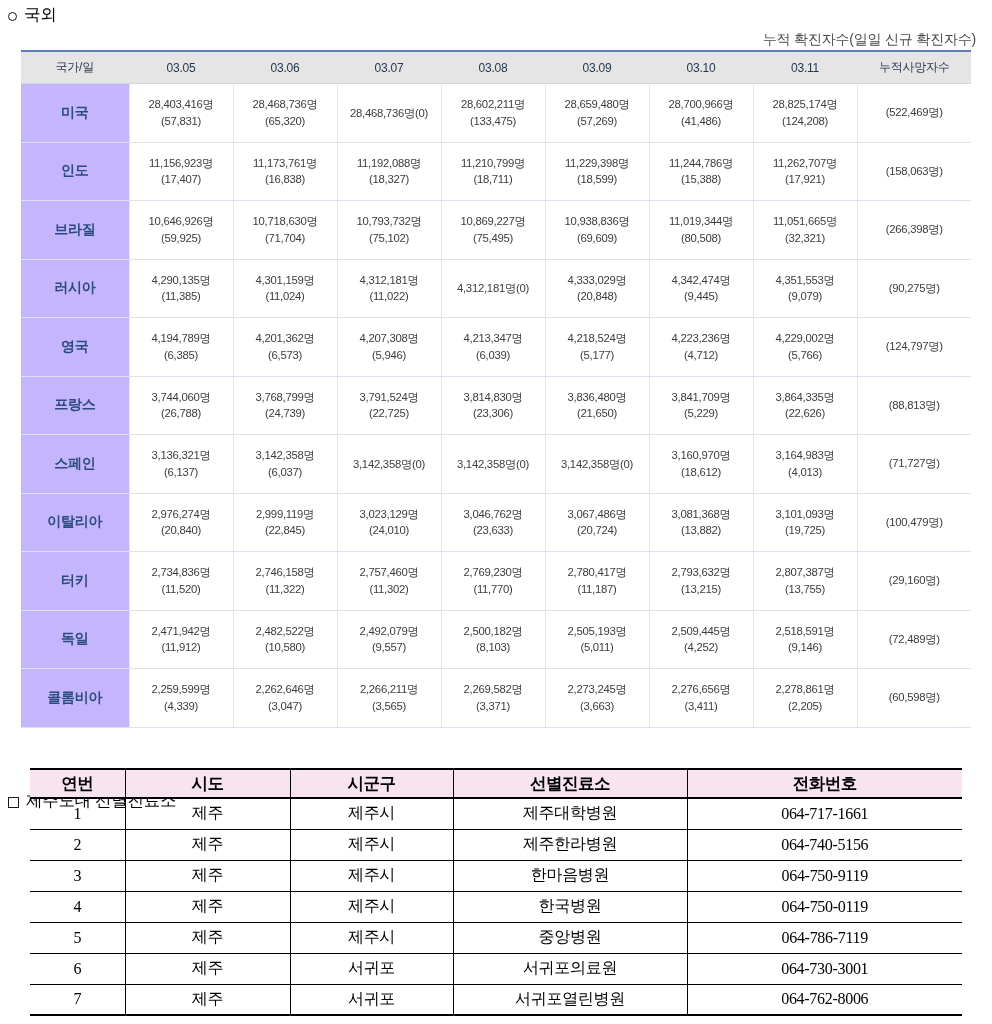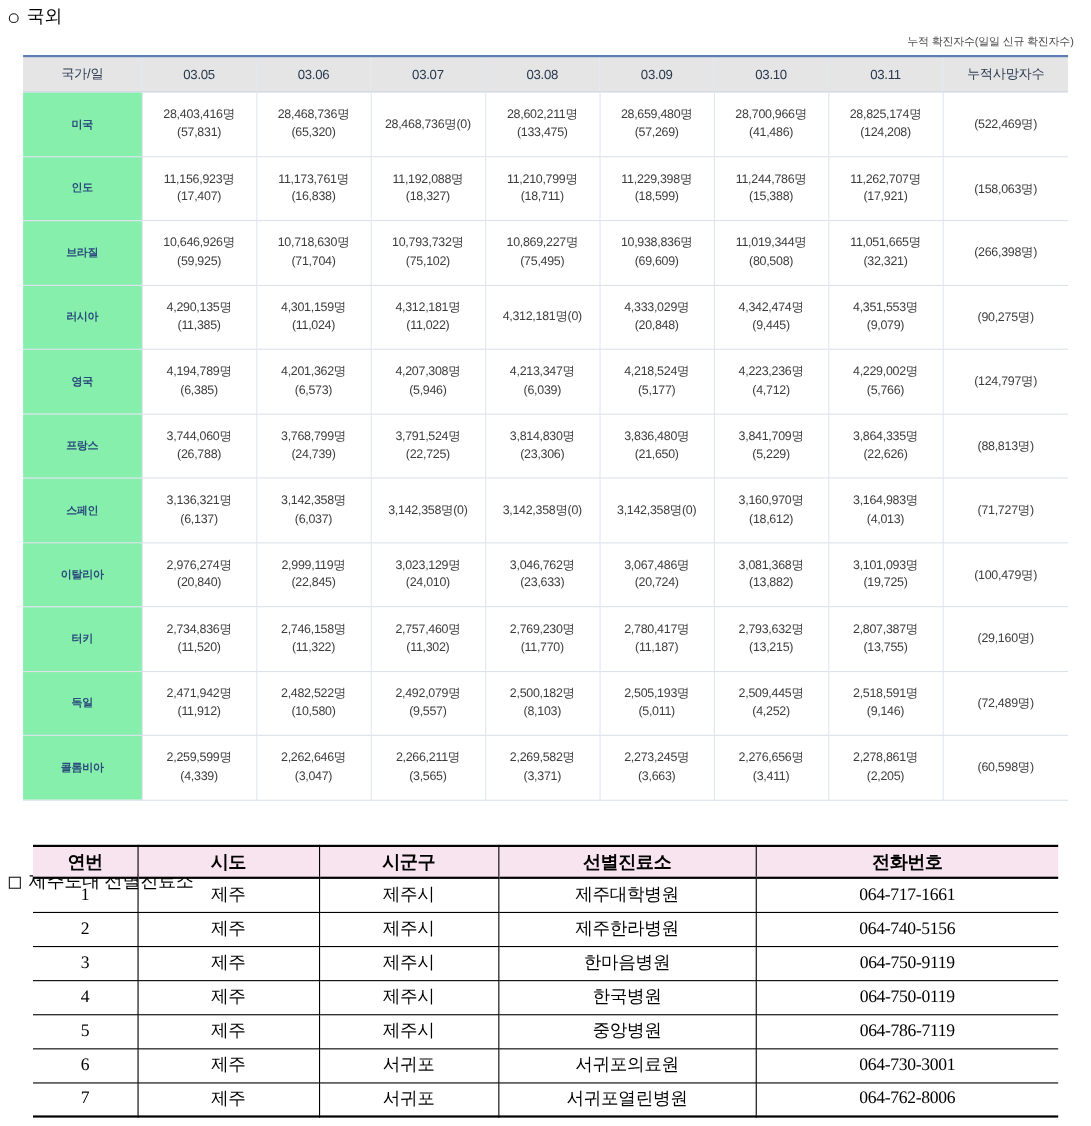--- a/index.html
+++ b/index.html
@@ -47,21 +47,21 @@
     border: 1.6px solid #1a1a1a;
     box-sizing: border-box;
     position: relative;
     top: 1px;
   }
 
   #overseas-caption {
     position: absolute;
     right: 16px;
     top: 31px;
-    font-size: 10px;
+    font-size: 14px;
     color: #4a4a4a;
     letter-spacing: -0.2px;
   }
 
   #overseas-table-wrap {
     position: absolute;
     left: 21px;
     top: 50px;
     width: 950px;
   }
@@ -90,22 +90,22 @@
     background: #e5e5e5;
     color: #27384f;
     font-weight: normal;
     font-size: 12px;
     border-bottom: 1px solid #cfd8e6;
   }
   table.overseas tbody tr { height: 58.5px; }
   table.overseas td.country {
     color: #2b4a7d;
     font-weight: bold;
-    font-size: 10px;
-    background: #86efac;
+    font-size: 14px;
+    background: #c4b5fd;
     font-family: Liberation Serif, serif;
   }
   table.overseas td.val {
     color: #3c3c3c;
     line-height: 1.45;
   }
   table.overseas td.death {
     color: #3c3c3c;
   }
   .cum { display: block; }

